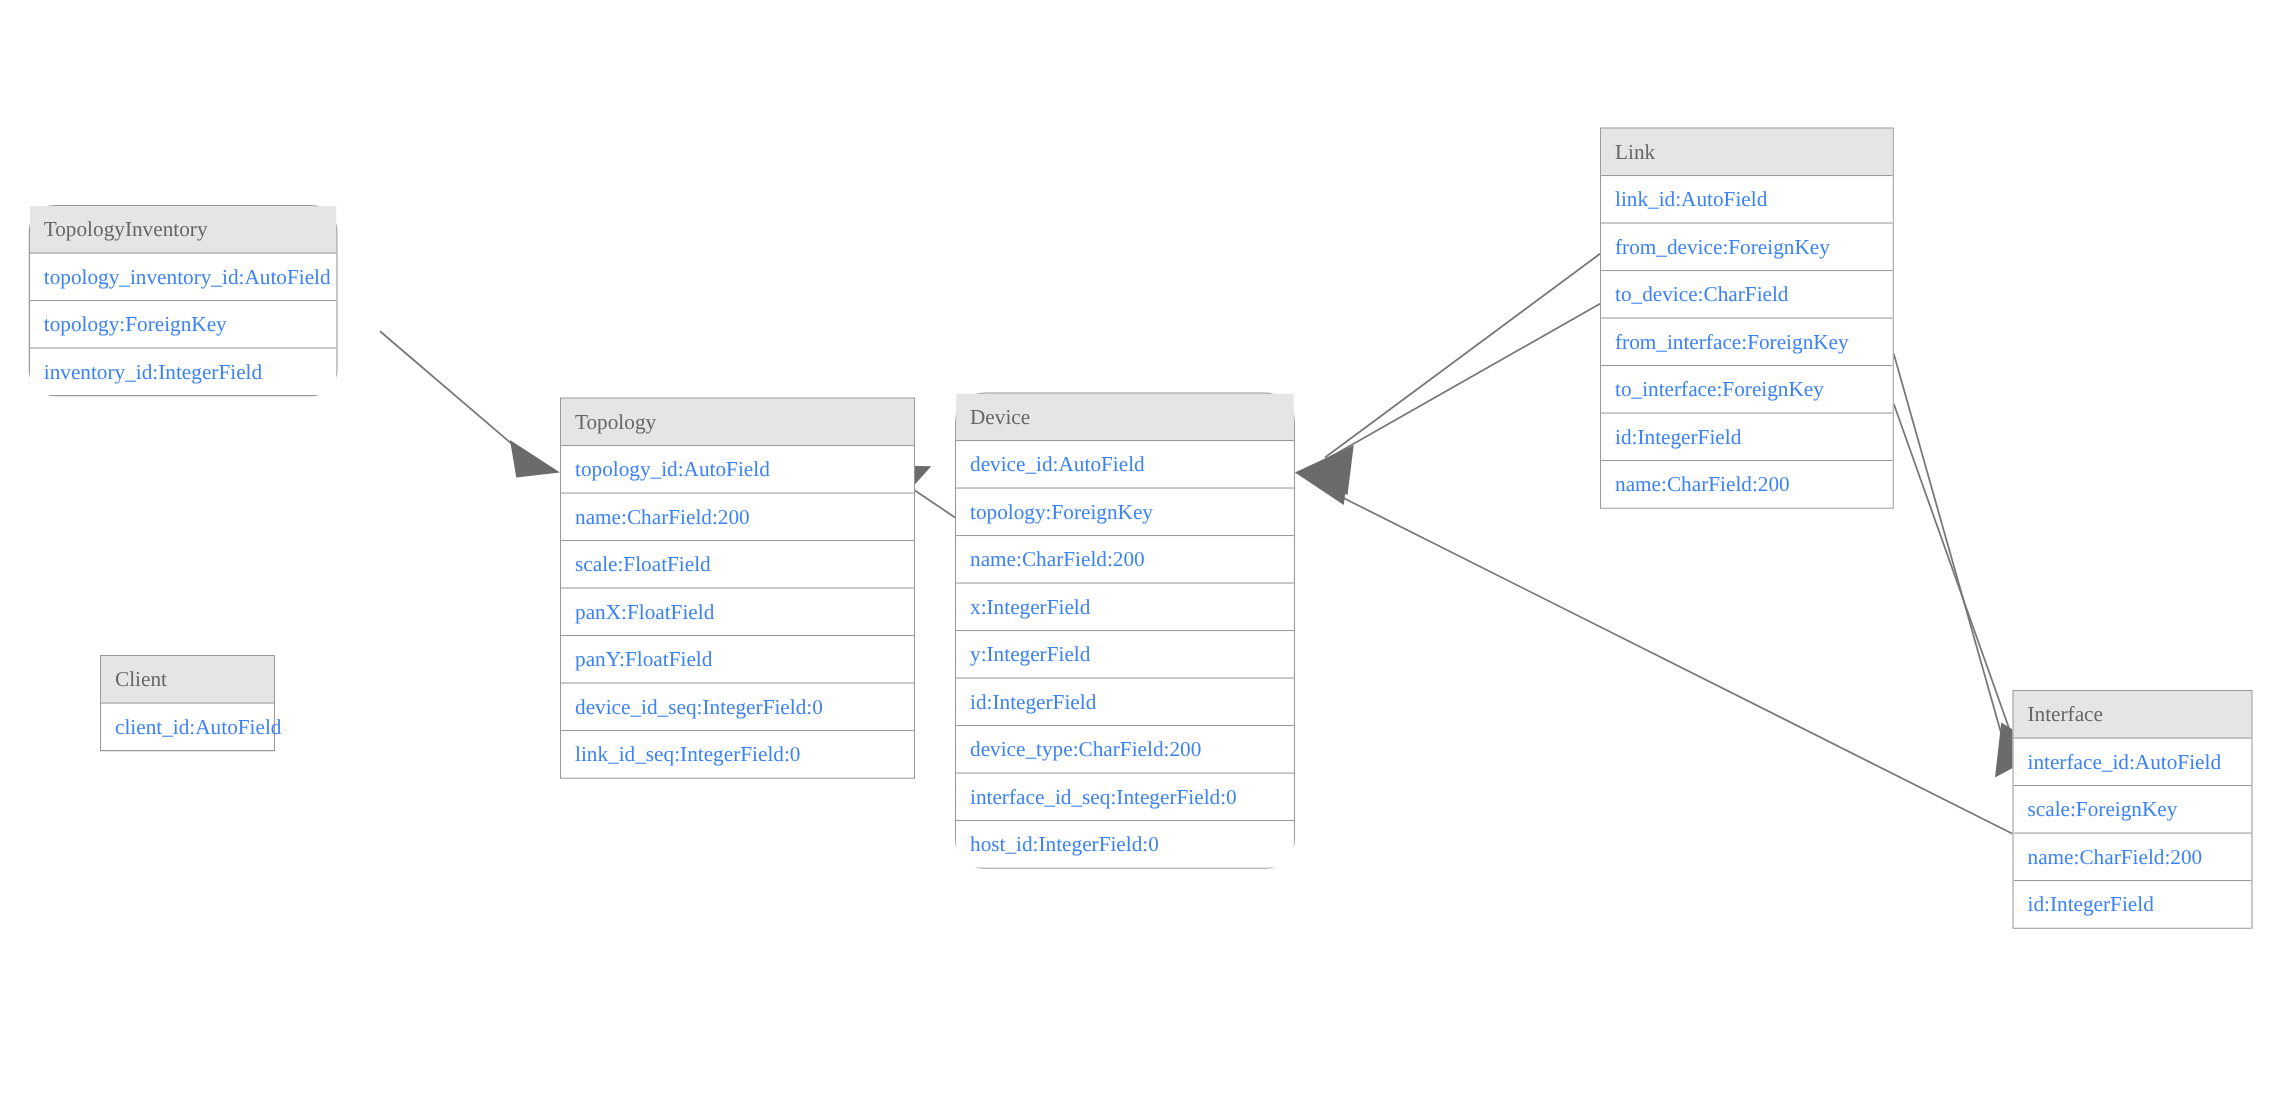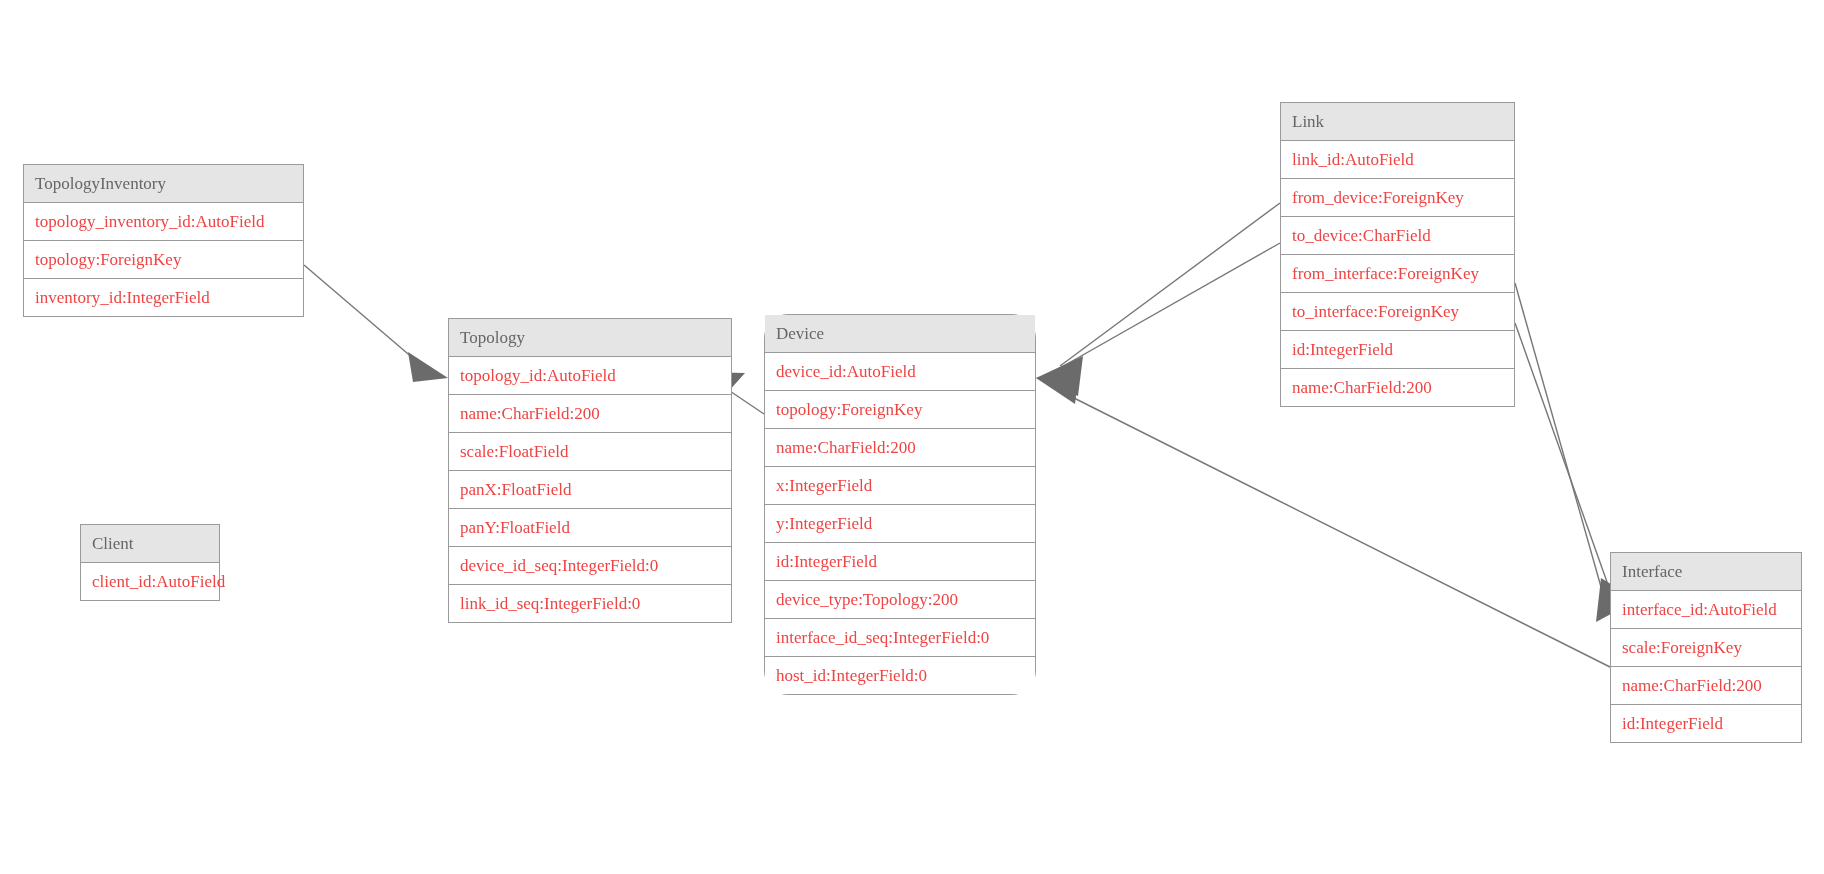--- a/index.html
+++ b/index.html
@@ -39,21 +39,21 @@
     border-bottom: 1px solid #9a9a9a;
     color: #666666;
     font-size: 17px;
     line-height: 1;
     padding: 10px 0 10px 11px;
     white-space: nowrap;
   }
   .uml-row {
     box-sizing: border-box;
     border-bottom: 1px solid #9a9a9a;
-    color: #ef4444;
+    color: #3b82f6;
     font-size: 17px;
     line-height: 1;
     padding: 10px 0 10px 11px;
     white-space: nowrap;
     background: #ffffff;
   }
   .uml-row.last {
     border-bottom: none;
   }
 </style>
@@ -85,21 +85,21 @@
       <polygon points="1036,378 1080,364 1075,404" fill="#6b6b6b"></polygon>
     </g>
 
     <g>
       <line x1="1515" y1="283" x2="1603" y2="594" stroke="#77777a" stroke-width="1.4"></line>
       <line x1="1515" y1="323" x2="1612" y2="596" stroke="#77777a" stroke-width="1.4"></line>
       <polygon points="1596,622 1601,578 1637,600" fill="#6b6b6b"></polygon>
     </g>
   </svg>
 
-  <div class="uml-box" style="left:23px; top:164px; width:281px;">
+  <div class="uml-box" style="left:23px; top:164px; width:247px;border-radius:21px;">
     <div class="uml-header">TopologyInventory</div>
     <div class="uml-row">topology_inventory_id:AutoField</div>
     <div class="uml-row">topology:ForeignKey</div>
     <div class="uml-row last">inventory_id:IntegerField</div>
   </div>
 
   <div class="uml-box" style="left:80px; top:524px; width:140px;">
     <div class="uml-header">Client</div>
     <div class="uml-row last">client_id:AutoField</div>
   </div>
@@ -116,21 +116,21 @@
   </div>
 
   <div class="uml-box" style="left:764px; top:314px; width:272px;border-radius:24px;">
     <div class="uml-header">Device</div>
     <div class="uml-row">device_id:AutoField</div>
     <div class="uml-row">topology:ForeignKey</div>
     <div class="uml-row">name:CharField:200</div>
     <div class="uml-row">x:IntegerField</div>
     <div class="uml-row">y:IntegerField</div>
     <div class="uml-row">id:IntegerField</div>
-    <div class="uml-row">device_type:Topology:200</div>
+    <div class="uml-row">device_type:CharField:200</div>
     <div class="uml-row">interface_id_seq:IntegerField:0</div>
     <div class="uml-row last">host_id:IntegerField:0</div>
   </div>
 
   <div class="uml-box" style="left:1280px; top:102px; width:235px;">
     <div class="uml-header">Link</div>
     <div class="uml-row">link_id:AutoField</div>
     <div class="uml-row">from_device:ForeignKey</div>
     <div class="uml-row">to_device:CharField</div>
     <div class="uml-row">from_interface:ForeignKey</div>

